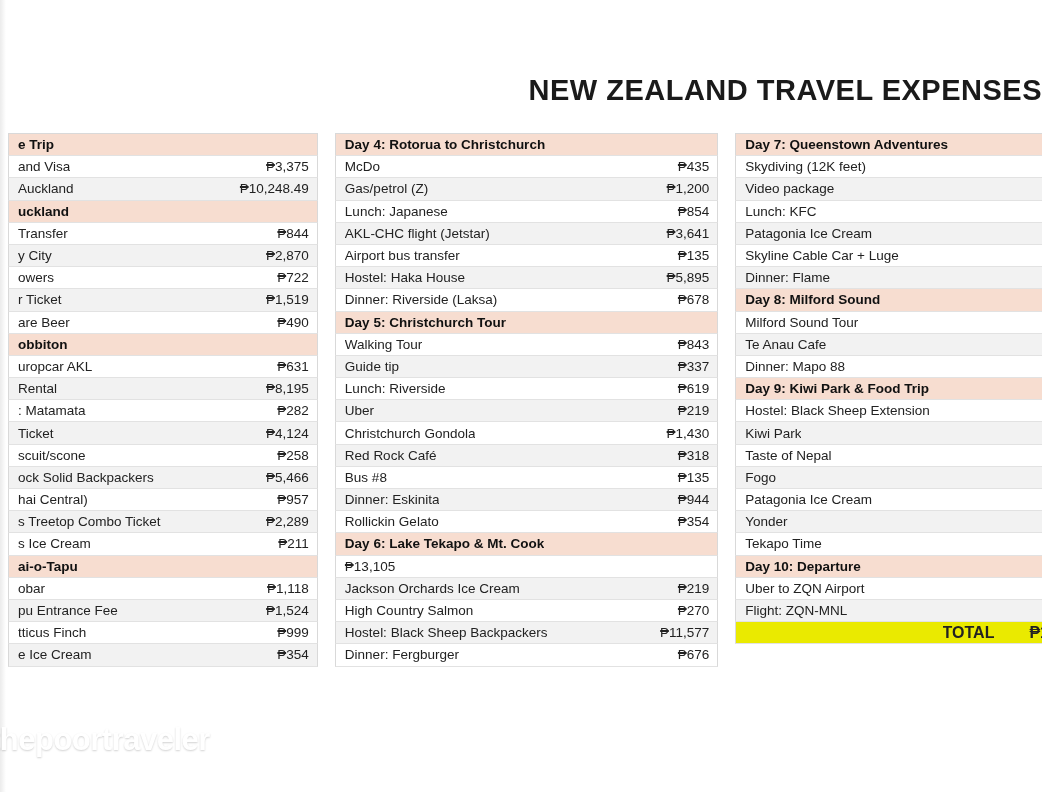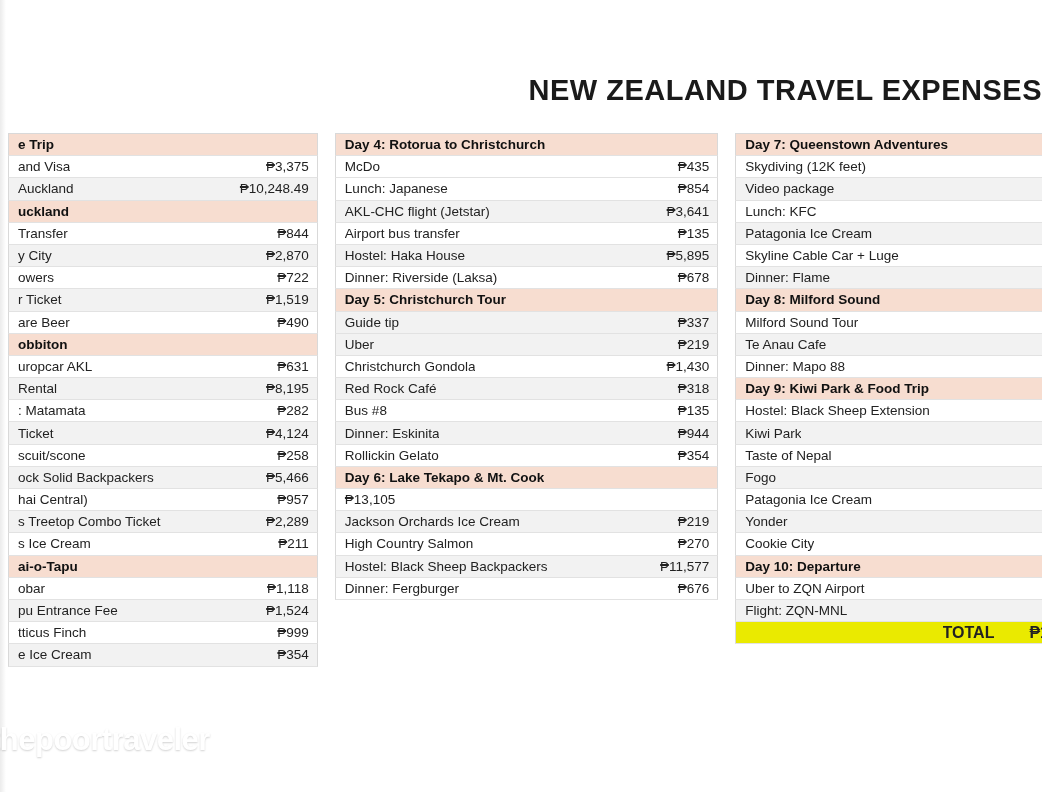--- a/index.html
+++ b/index.html
@@ -220,20 +220,24 @@
     <div class="col col-2">
       <div class="rows">
           <div class="row header">
             <span class="label">Day 4: Rotorua to Christchurch</span>
             <span class="amount"></span>
           </div>
           <div class="row">
             <span class="label">McDo</span>
             <span class="amount">₱435</span>
           </div>
+          <div class="row alt">
+            <span class="label">Gas/petrol (Z)</span>
+            <span class="amount">₱1,200</span>
+          </div>
           <div class="row">
             <span class="label">Lunch: Japanese</span>
             <span class="amount">₱854</span>
           </div>
           <div class="row alt">
             <span class="label">AKL-CHC flight (Jetstar)</span>
             <span class="amount">₱3,641</span>
           </div>
           <div class="row">
             <span class="label">Airport bus transfer</span>
@@ -244,23 +248,31 @@
             <span class="amount">₱5,895</span>
           </div>
           <div class="row">
             <span class="label">Dinner: Riverside (Laksa)</span>
             <span class="amount">₱678</span>
           </div>
           <div class="row header">
             <span class="label">Day 5: Christchurch Tour</span>
             <span class="amount"></span>
           </div>
+          <div class="row">
+            <span class="label">Walking Tour</span>
+            <span class="amount">₱843</span>
+          </div>
           <div class="row alt">
             <span class="label">Guide tip</span>
             <span class="amount">₱337</span>
+          </div>
+          <div class="row">
+            <span class="label">Lunch: Riverside</span>
+            <span class="amount">₱619</span>
           </div>
           <div class="row alt">
             <span class="label">Uber</span>
             <span class="amount">₱219</span>
           </div>
           <div class="row">
             <span class="label">Christchurch Gondola</span>
             <span class="amount">₱1,430</span>
           </div>
           <div class="row alt">
@@ -372,21 +384,21 @@
           </div>
           <div class="row">
             <span class="label">Patagonia Ice Cream</span>
             <span class="amount"></span>
           </div>
           <div class="row alt">
             <span class="label">Yonder</span>
             <span class="amount"></span>
           </div>
           <div class="row">
-            <span class="label">Cookie City</span>
+            <span class="label">Tekapo Time</span>
             <span class="amount"></span>
           </div>
           <div class="row header">
             <span class="label">Day 10: Departure</span>
             <span class="amount"></span>
           </div>
           <div class="row">
             <span class="label">Uber to ZQN Airport</span>
             <span class="amount"></span>
           </div>

